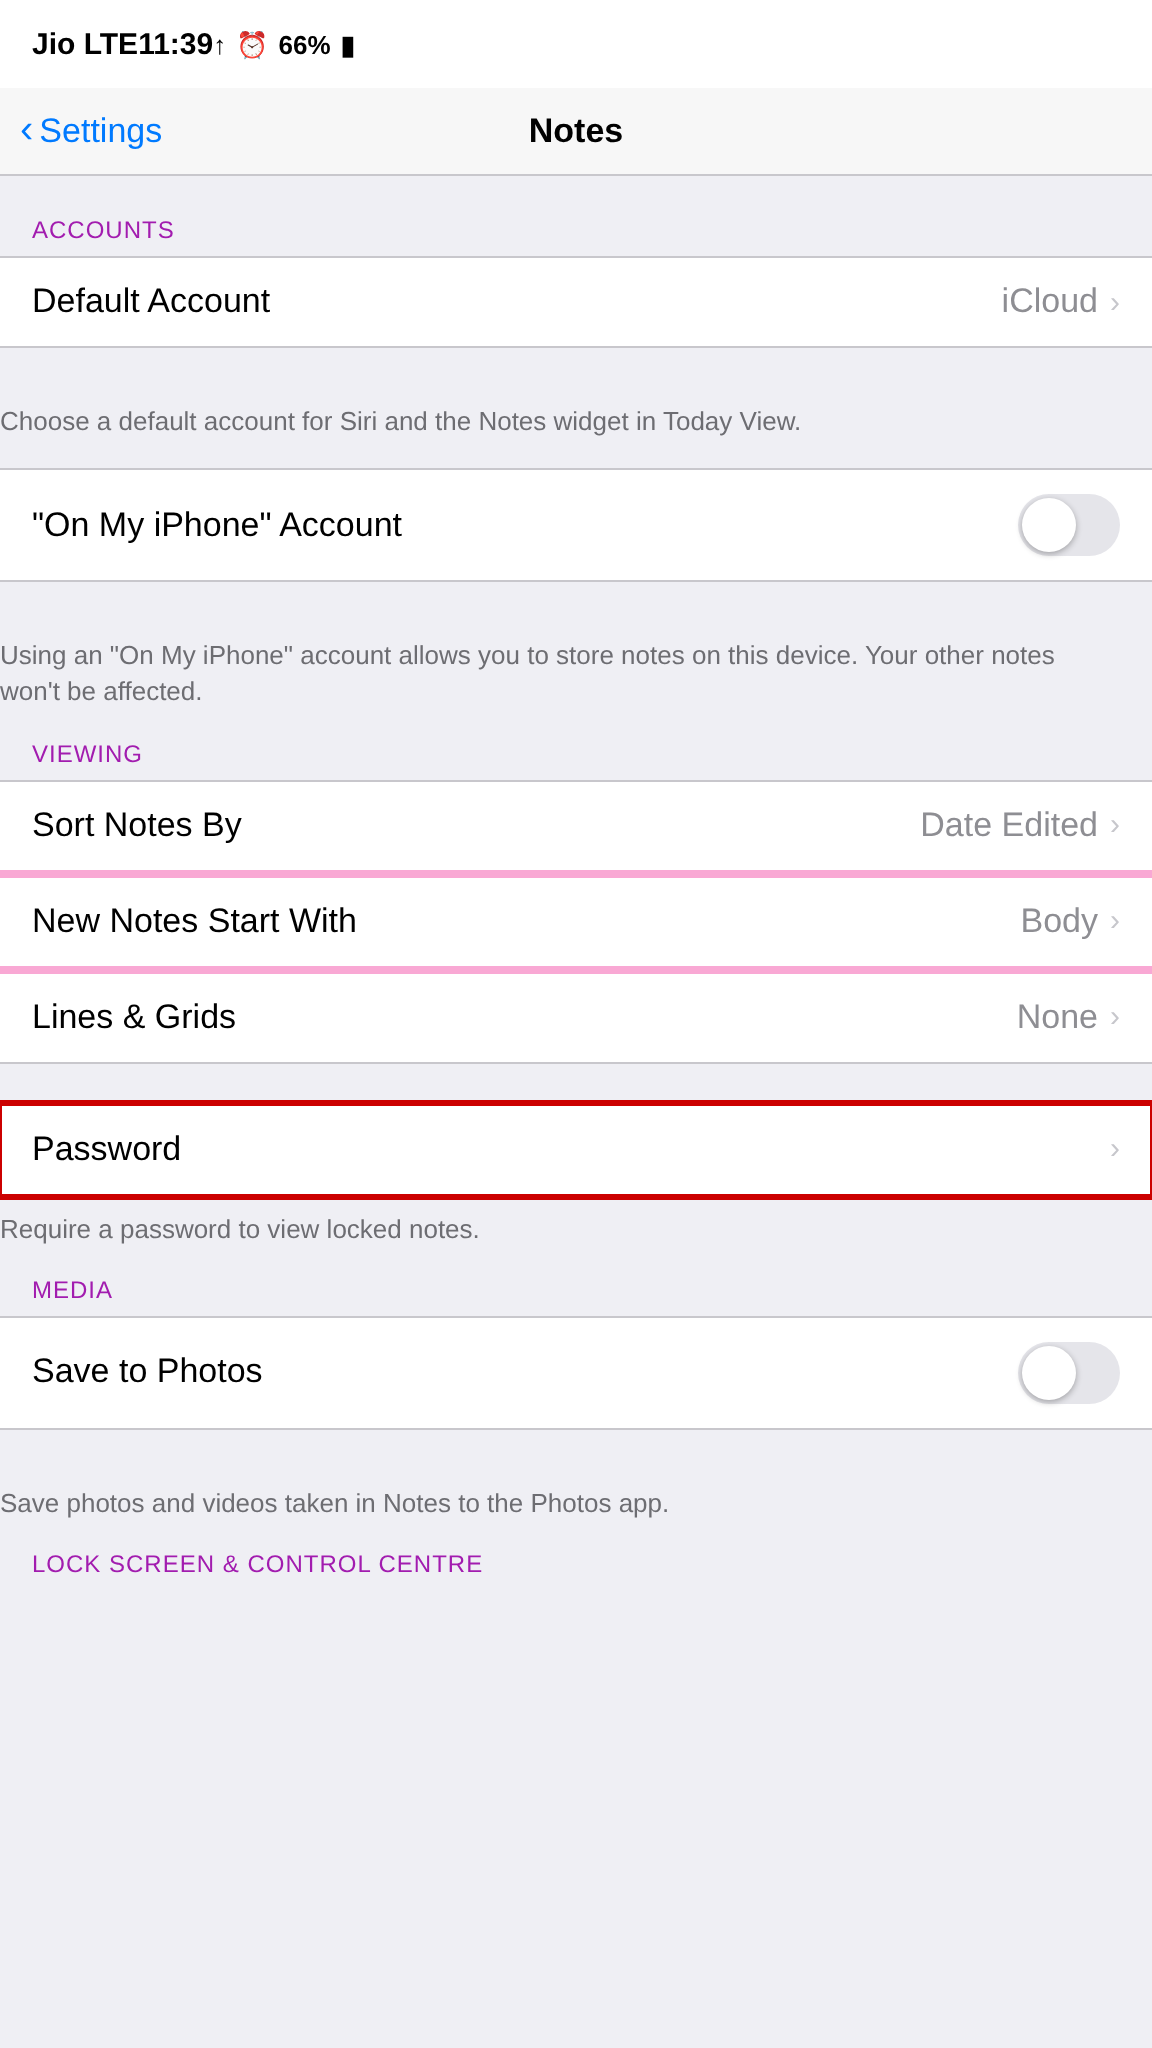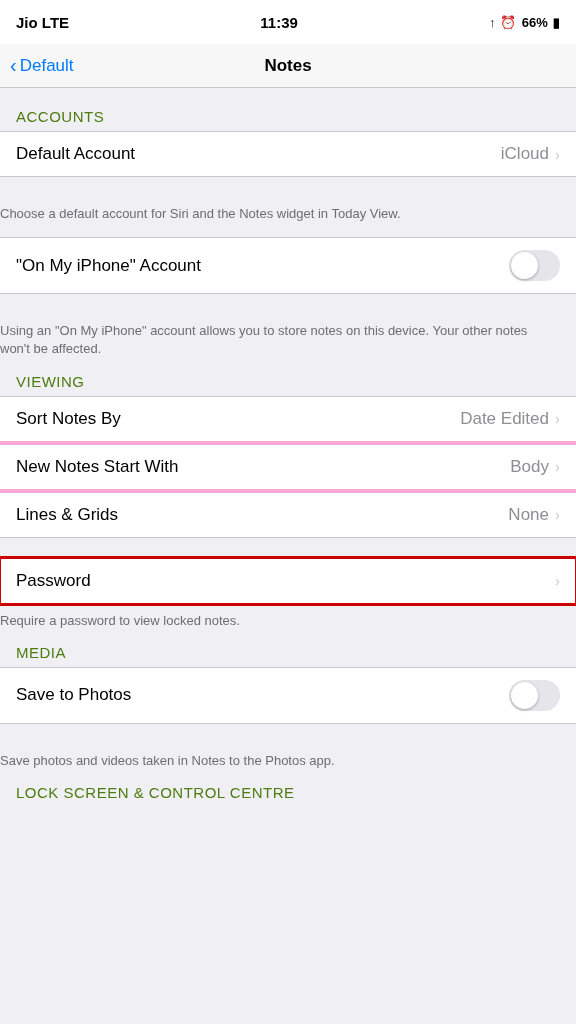--- a/index.html
+++ b/index.html
@@ -11,21 +11,20 @@
       background: #efeff4;
       font-family: -apple-system, 'Helvetica Neue', Arial, sans-serif;
       font-size: 17px;
       color: #000;
     }
 
     
     .status-bar {
       background: #fff;
       display: flex;
-      justify-content: space-between;
       align-items: center;
       padding: 0 16px;
       height: 44px;
       font-size: 15px;
       font-weight: 600;
     }
     .status-left { display: flex; align-items: center; gap: 4px; }
     .status-center { font-weight: 600; font-size: 15px; }
     .status-right { display: flex; align-items: center; gap: 5px; font-size: 13px; }
 
@@ -63,22 +62,22 @@
     }
 
     
     .content {
       padding: 20px 0 0 0;
     }
 
     
     .section-header {
       padding: 0 3px 6px 16px;
-      font-size: 15px;
-      color: #4d7c0f;
+      font-size: 12px;
+      color: #a21caf;
       text-transform: uppercase;
       letter-spacing: 0.5px;
     }
 
     
     .settings-group {
       background: #fff;
       border-top: 1px solid #c8c7cc;
       border-bottom: 1px solid #c8c7cc;
       margin-bottom: 20px;
@@ -162,21 +161,21 @@
     <span>↑</span>
     <span>⏰</span>
     <span>66%</span>
     <span>▮</span>
   </div>
 </div>
 
 <div class="nav-bar">
   <div class="nav-back">
     <span class="nav-back-chevron">‹</span>
-    <span>Default</span>
+    <span>Settings</span>
   </div>
   <div class="nav-title">Notes</div>
 </div>
 
 <div class="content">
 
   <div class="section-header">ACCOUNTS</div>
   <div class="settings-group">
     <div class="settings-row">
       <div class="settings-row-left">

